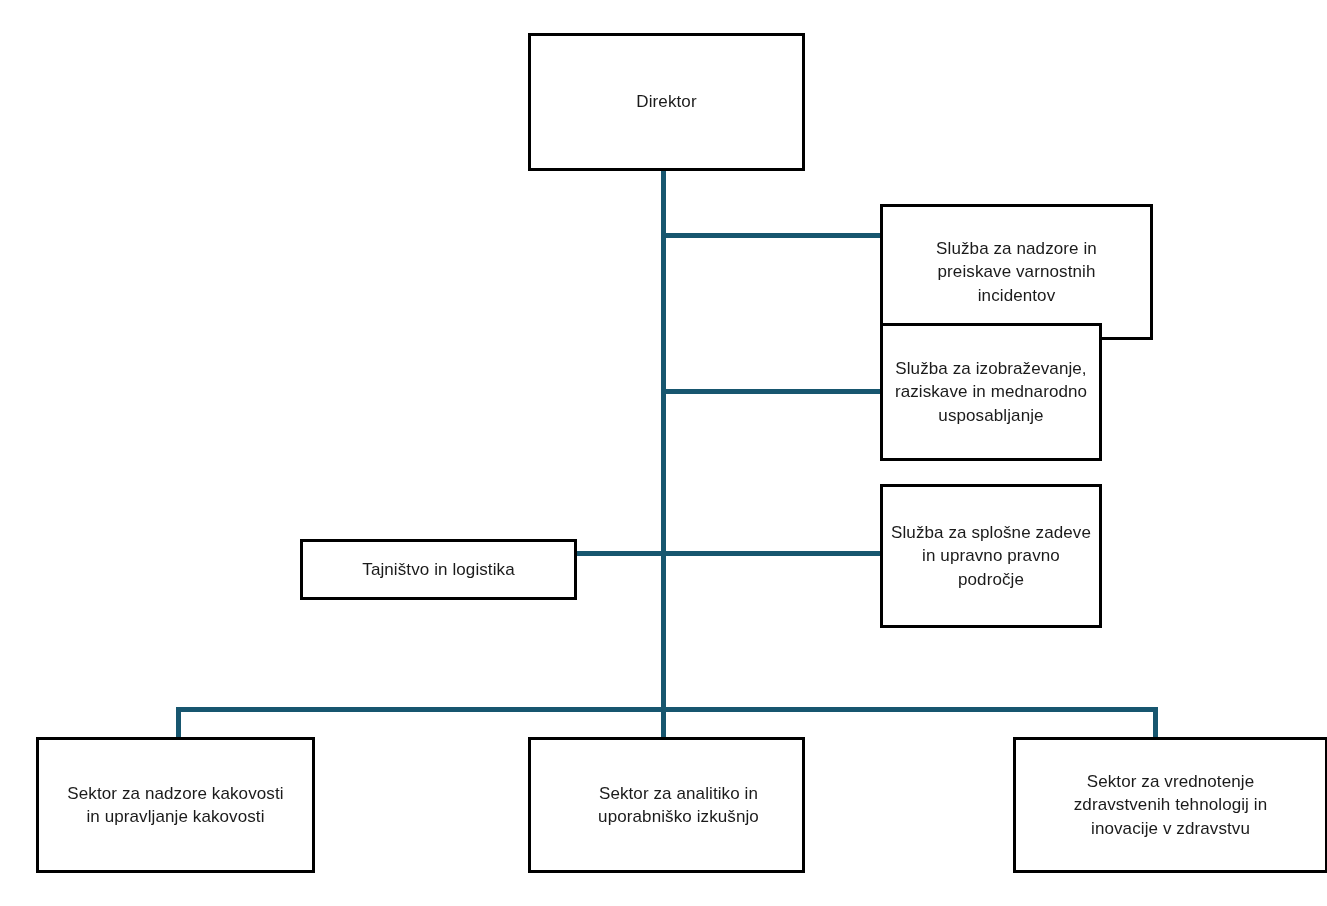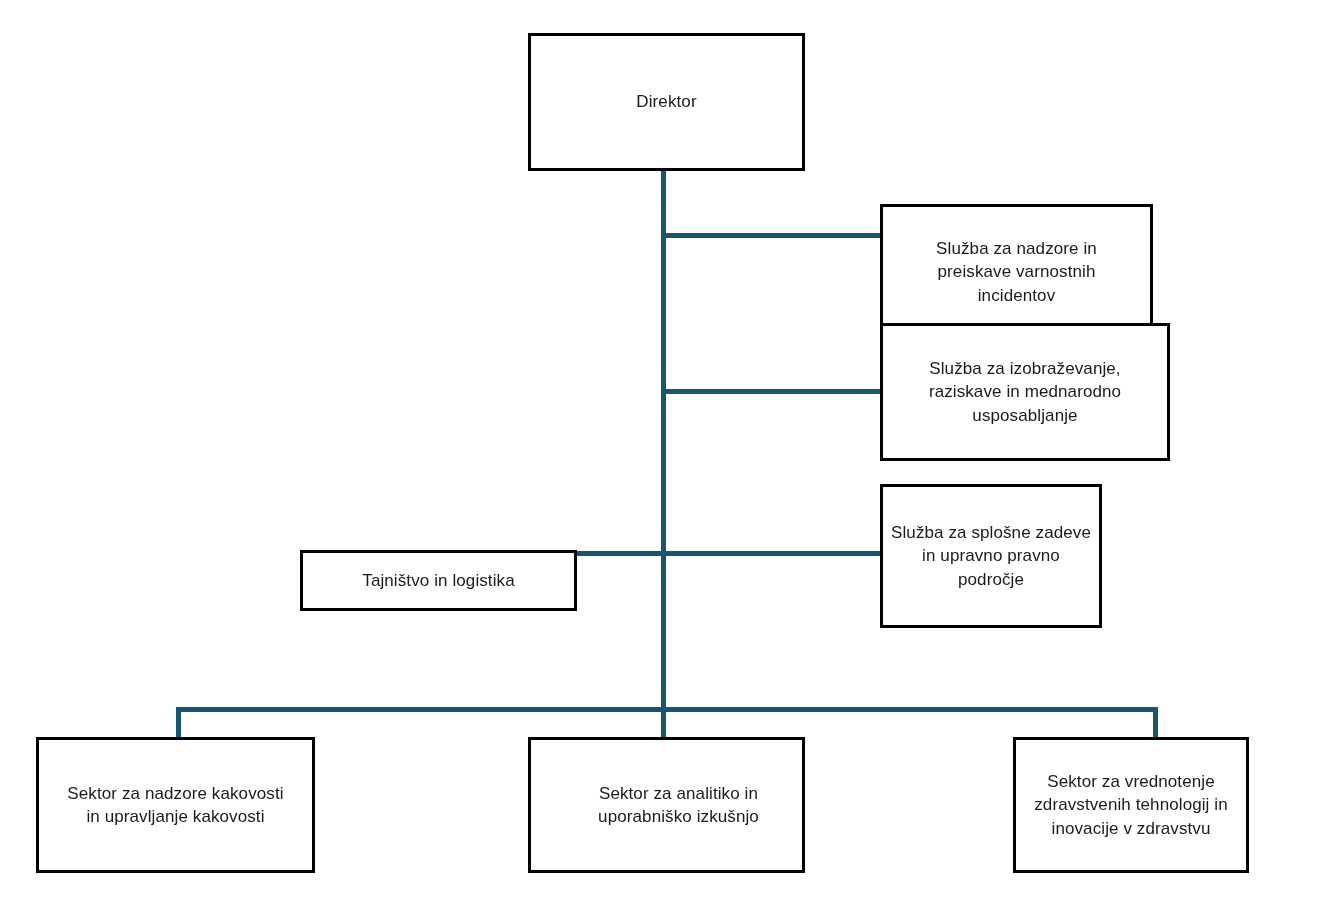--- a/index.html
+++ b/index.html
@@ -49,54 +49,54 @@
   #node-nadzori {
     left: 880px;
     top: 167px;
     width: 273px;
     height: 136px;
     margin-top: 37px;
   }
   #node-izobrazevanje {
     left: 880px;
     top: 323px;
-    width: 290px;
+    width: 222px;
     height: 138px;
   }
   #node-splosne {
     left: 880px;
     top: 484px;
     width: 222px;
     height: 144px;
   }
   
   #node-tajnistvo {
     left: 300px;
-    top: 550px;
+    top: 539px;
     width: 277px;
     height: 61px;
   }
   
   #node-kakovost {
     left: 36px;
     top: 737px;
     width: 279px;
     height: 136px;
   }
   #node-analitika {
     left: 528px;
     top: 737px;
     width: 277px;
     height: 136px;
     padding-left: 24px;
   }
   #node-vrednotenje {
     left: 1013px;
     top: 737px;
-    width: 236px;
+    width: 315px;
     height: 136px;
   }
   
   .conn {
     position: absolute;
     background: #17566f;
     z-index: 1;
   }
   .conn.v { width: 5px; }
   .conn.h { height: 5px; }

